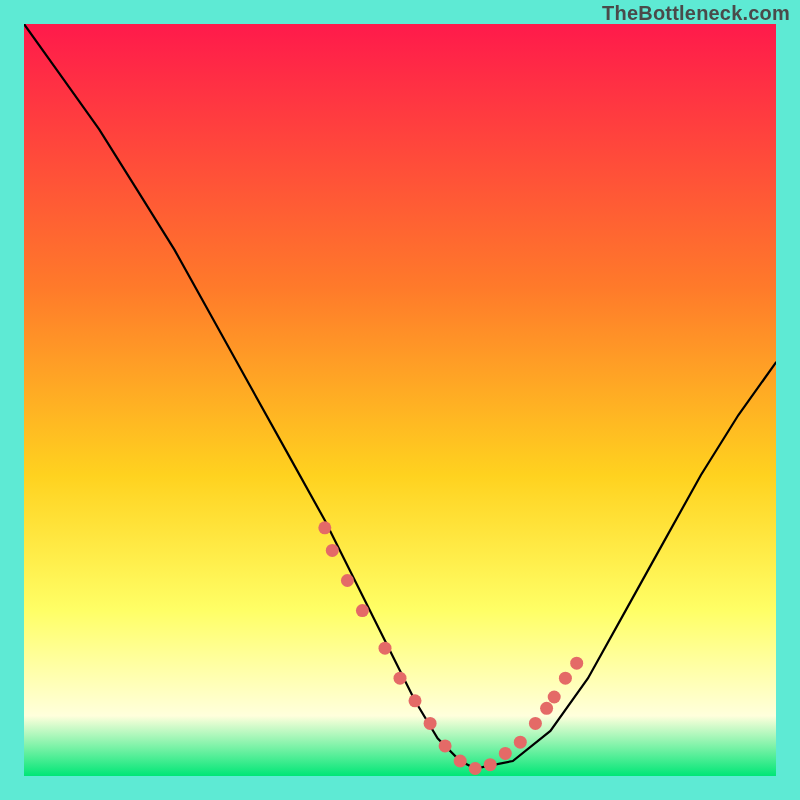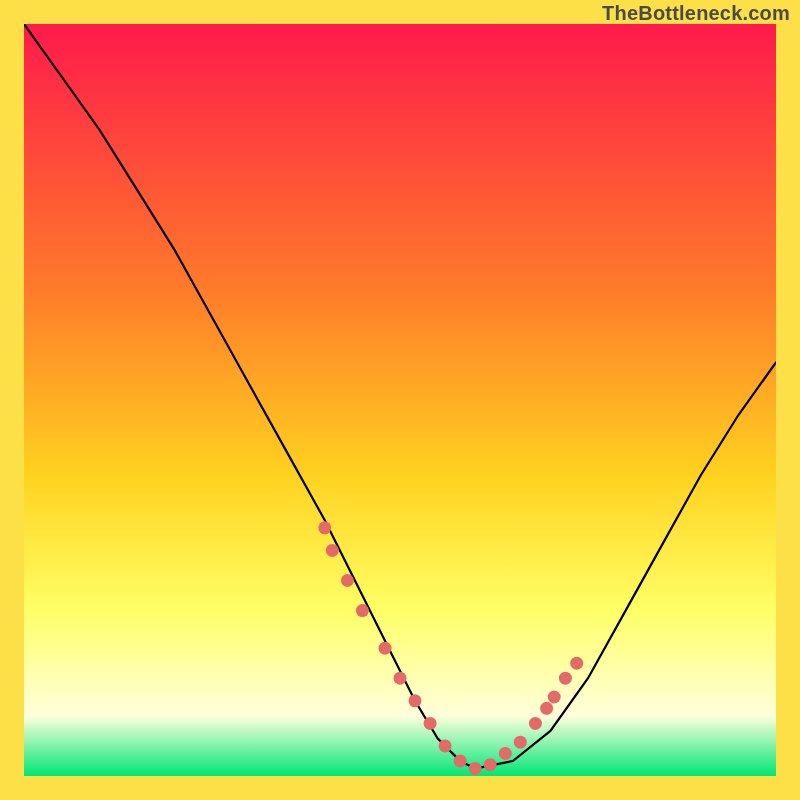--- a/index.html
+++ b/index.html
@@ -10,21 +10,21 @@
     overflow: hidden;
     background: #000;
     font-family: Arial, Helvetica, sans-serif;
   }
   .frame {
     position: absolute;
     top: 0;
     left: 0;
     width: 800px;
     height: 800px;
-    background: #fde047;
+    background: #5eead4;
   }
   .plot-area {
     position: absolute;
     top: 24px;
     left: 24px;
     width: 752px;
     height: 752px;
     overflow: hidden;
   }
   .watermark {

